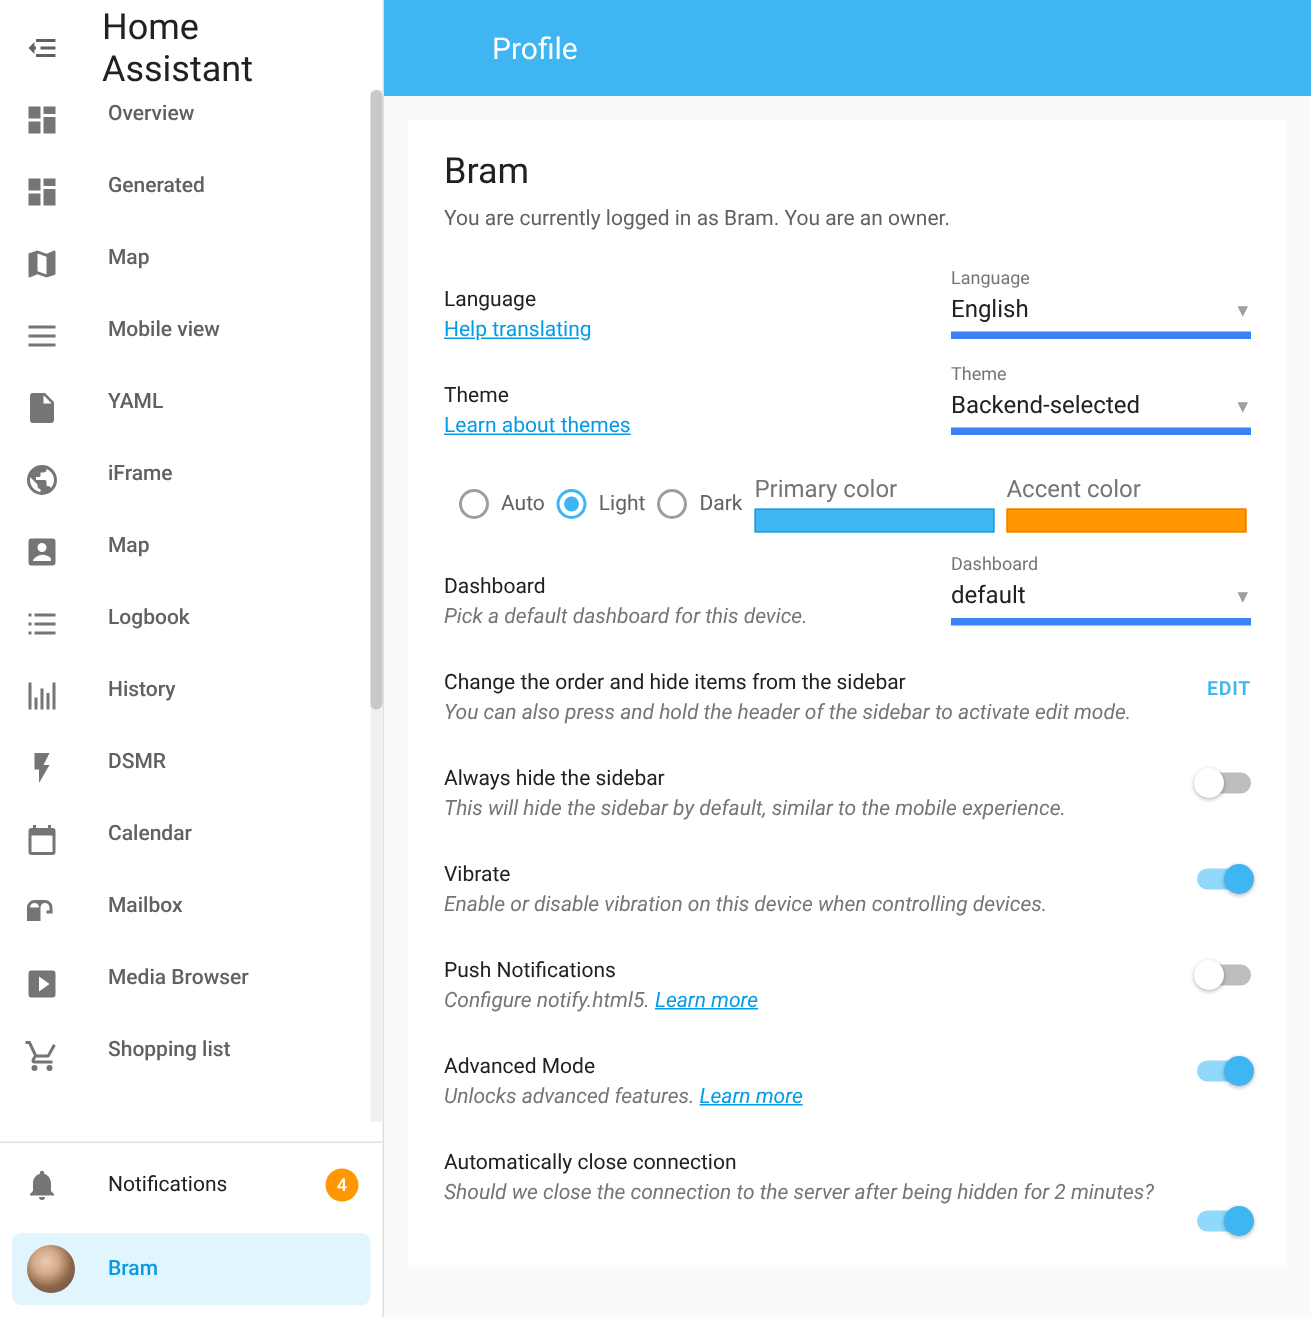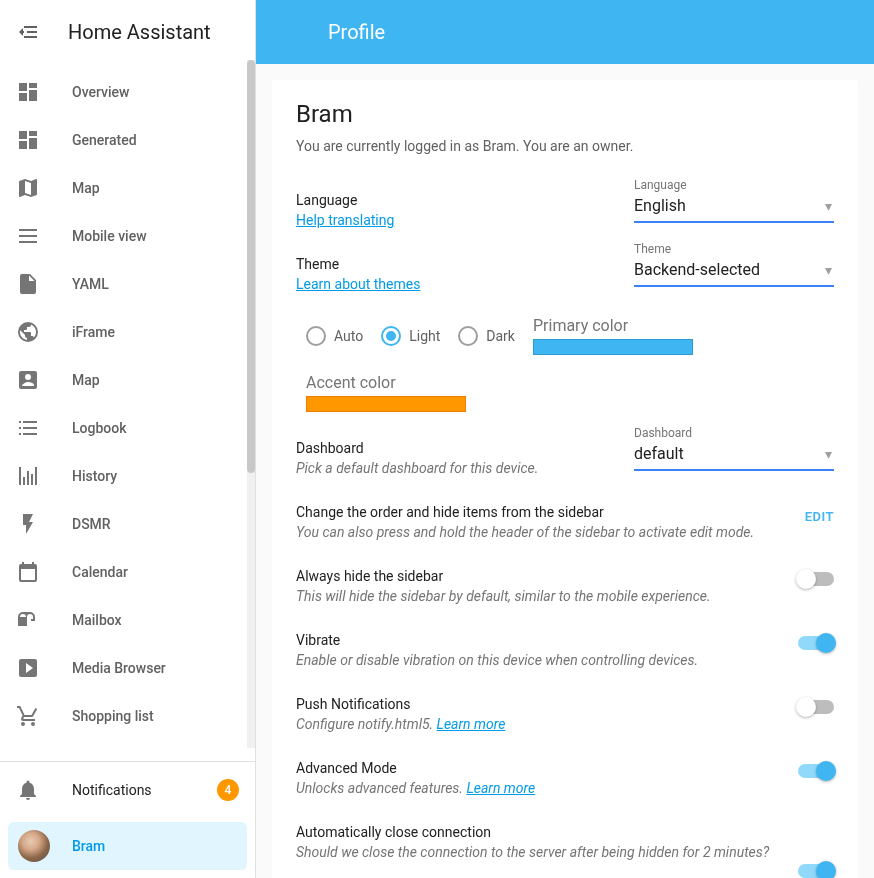--- a/index.html
+++ b/index.html
@@ -4,23 +4,23 @@
 <style>
 * { box-sizing: border-box; margin: 0; padding: 0; }
 body { font-family: -apple-system, BlinkMacSystemFont, "Segoe UI", Roboto, Helvetica, Arial, sans-serif; font-size: 14px; color: #212121; background: #fafafa; width: 874px; height: 878px; overflow: hidden; }
 .app { display: flex; height: 100%; }
 
 .sidebar { width: 256px; background: #fff; border-right: 1px solid #e0e0e0; display: flex; flex-direction: column; position: relative; }
 .sidebar-scroll { position:absolute; right:0; top:60px; bottom:130px; width:8px; background: #f0f0f0;}
 .sidebar-scroll-thumb{position:absolute; top:0; left:0; right:0; height:60%; background:#c8c8c8; border-radius:4px;}
 .sidebar-header { display: flex; align-items: center; height: 64px; padding: 0 16px; }
 .menu-btn { width: 24px; height: 24px; color: #616161; margin-right: 28px; cursor:pointer;}
-.app-title { font-size: 20px; font-weight: 400; color: #212121; }
+.app-title { font-size: 24px; font-weight: 400; color: #212121; }
 .sidebar-list { flex: 1; overflow-y: auto; padding-top: 4px; }
-.sidebar-item { display: flex; align-items: center; height: 48px; padding: 0 16px; cursor: pointer; color: #616161; }
+.sidebar-item { display: flex; align-items: flex-start; height: 48px; padding: 0 16px; cursor: pointer; color: #616161; }
 .sidebar-item .icon { width: 24px; height: 24px; margin-right: 32px; color: #757575; display:flex; align-items:center; justify-content:center;}
 .sidebar-item .label { font-size: 14px; font-weight: 500; }
 .sidebar-footer { border-top: 1px solid #e0e0e0; }
 .footer-item { display: flex; align-items: center; height: 56px; padding: 0 16px; cursor:pointer;}
 .footer-item .icon { width: 24px; height: 24px; margin-right: 32px; color: #757575; display:flex; align-items:center; justify-content:center;}
 .badge { background: #ff9800; color: #fff; border-radius: 11px; min-width: 22px; height: 22px; display:inline-flex; align-items:center; justify-content:center; font-size: 12px; font-weight:500; margin-left:auto;}
 .user-item { display:flex; align-items:center; height:48px; margin: 4px 8px 8px 8px; padding: 0 10px; border-radius: 6px; background:#e1f5fe; cursor:pointer;}
 .user-item .avatar { width:32px; height:32px; border-radius:50%; background: radial-gradient(circle at 40% 35%, #e8cbb5 0%, #d4a888 30%, #8b6548 60%, #555 100%); margin-right: 22px;}
 .user-item .label { color:#039be5; font-weight:500;}
 
@@ -30,23 +30,23 @@
 .card { background:#fff; padding: 20px 24px 24px 24px; border-radius:2px; }
 .card h1 { font-size: 24px; font-weight: 400; margin-bottom: 10px;}
 .subtitle { color:#616161; font-size:14px; margin-bottom: 24px;}
 .row { display:flex; align-items:flex-start; padding: 14px 0;}
 .row .left { flex:1; padding-right:20px;}
 .row .left .title { color:#212121; font-size:14px; margin-bottom:4px;}
 .row .left .desc { color:#757575; font-size:14px;font-style:italic;}
 .row .left a { color:#039be5; text-decoration:underline;margin-top:48px;}
 .row .right { width: 200px; position:relative; margin-left:auto;}
 .select-label { font-size:12px; color:#757575; position:absolute; top:-14px; left:0;}
-.select { width:100%; border:none; border-bottom:2px solid #3b82f6; background:transparent; padding: 4px 20px 6px 0; font-size:16px; color:#212121; appearance:none; }
+.select { width:100%; border:none; border-bottom:5px solid #3b82f6; background:transparent; padding: 4px 20px 6px 0; font-size:16px; color:#212121; appearance:none; }
 .select-caret { position:absolute; right:2px; top:6px; color:#9e9e9e; pointer-events:none;}
-.theme-row { display:flex; align-items:center; gap:18px; padding: 10px 0 14px 10px; flex-wrap:wrap;}
+.theme-row { display:flex; align-items:center; gap:8px; padding: 10px 0 14px 10px; flex-wrap:wrap;}
 .radio-opt { display:flex; align-items:center; gap:8px; cursor:pointer; color:#616161;}
 .radio-circle { width:20px; height:20px; border:2px solid #9e9e9e; border-radius:50%; display:flex; align-items:center; justify-content:center;}
 .radio-circle.checked { border-color:#3fb5f2;}
 .radio-circle.checked::after{content:""; width:10px; height:10px; background:#3fb5f2; border-radius:50%;}
 .color-group{display:flex; flex-direction:column; gap:4px;}
 .color-label{font-size:16px; color:#757575;}
 .color-swatch{width:160px; height:16px;}
 .swatch-primary{background:#3fb5f2; border:1px solid #2a9ad4;}
 .swatch-accent{background:#ff9800; border:1px solid #f57c00;}
 .action-link{color:#3fb5f2; font-weight:600; font-size:13px; letter-spacing:0.5px; cursor:pointer;}

